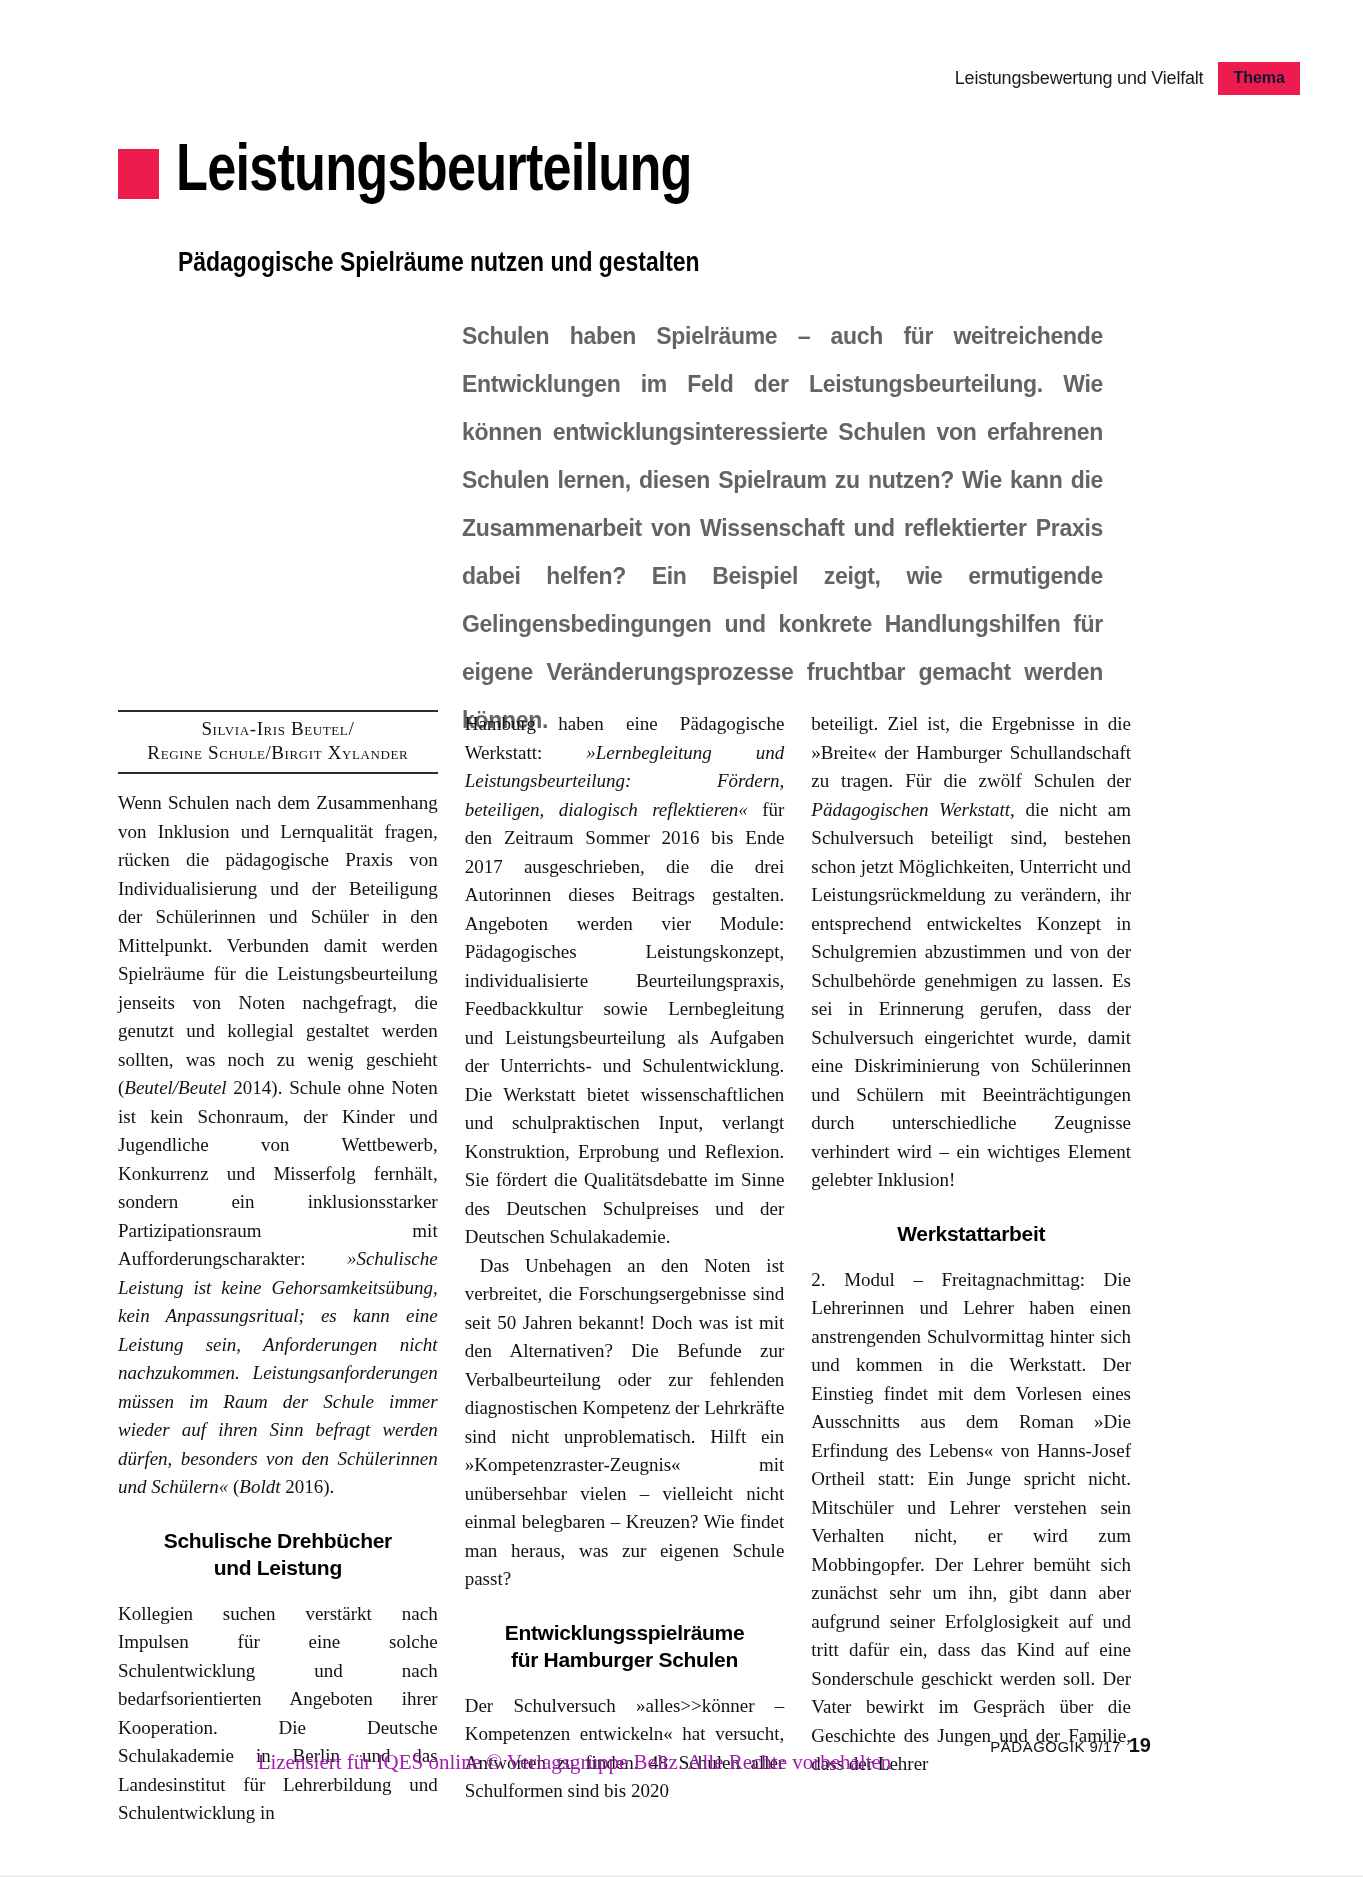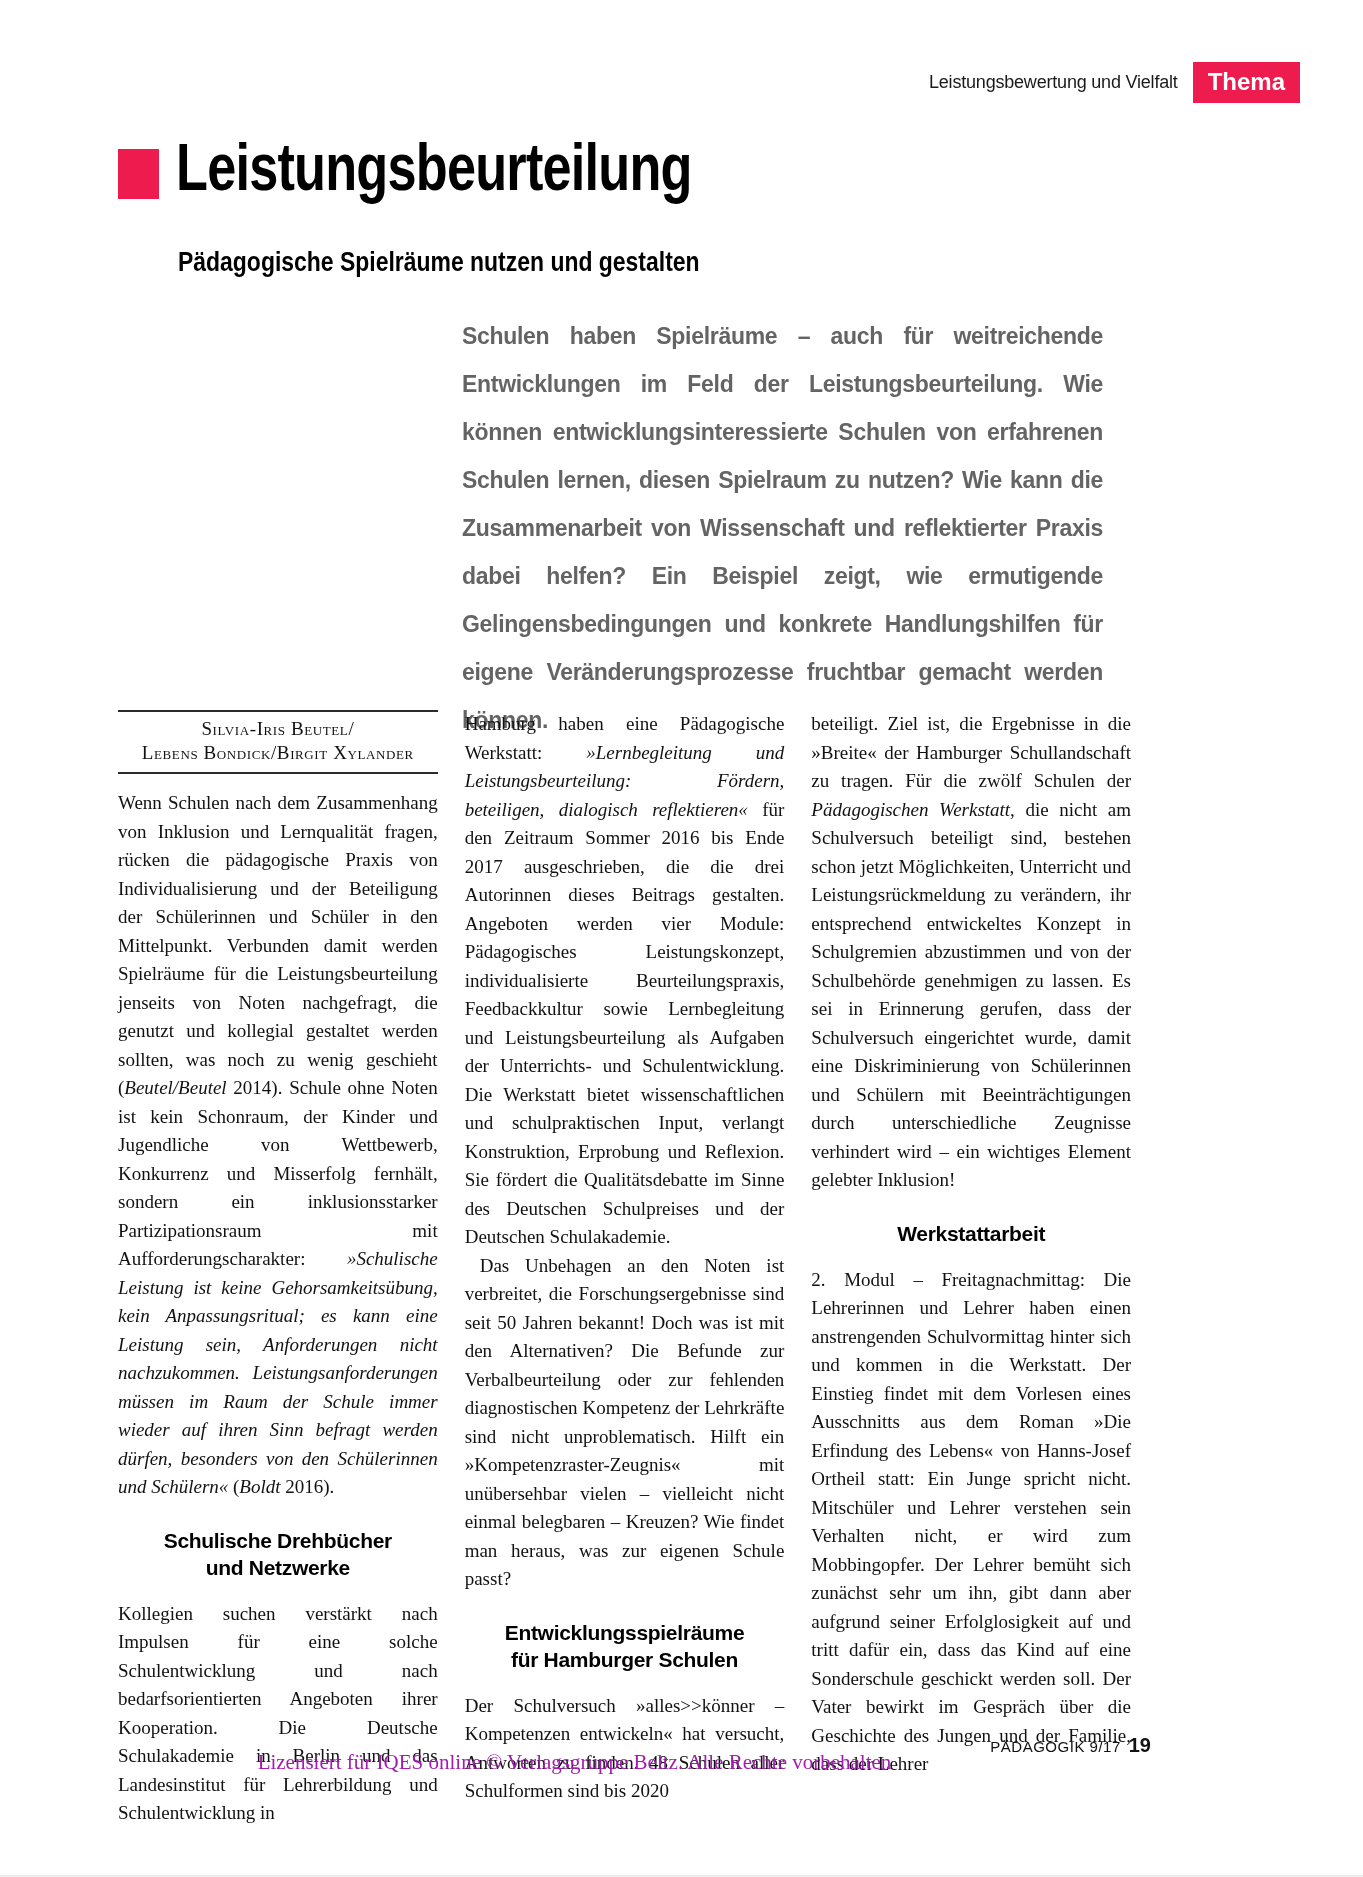--- a/index.html
+++ b/index.html
@@ -18,23 +18,23 @@
   
   .kicker-row{
     position:absolute;top:62px;right:63px;
     display:flex;align-items:center;gap:15px;
   }
   .kicker{
     font-family:"Liberation Sans", sans-serif;
     font-size:18px;letter-spacing:-0.2px;color:#1a1a1a;
   }
   .thema-tag{
-    background:#ee1c4e;color:#ffffff;
+    background:#ee1c4e;color:#0f172a;
     font-family:"Liberation Sans", sans-serif;
-    font-weight:bold;font-size:24px;
+    font-weight:bold;font-size:16px;
     padding:8px 15px 9px 15px;line-height:1;
   }
 
   
   .red-square{
     position:absolute;left:118px;top:149px;width:41px;height:50px;background:#ee1c4e;
   }
   .title{
     position:absolute;left:176px;top:132px;margin:0;
     font-family:"Liberation Sans", sans-serif;
@@ -118,25 +118,25 @@
   <h1 class="title"><span class="condense">Leistungsbeurteilung</span></h1>
   <h2 class="subtitle"><span class="condense">Pädagogische Spielräume nutzen und gestalten</span></h2>
 
   <p class="lead">Schulen haben Spielräume – auch für weitreichende Entwicklungen im Feld der Leistungsbeurteilung. Wie können entwicklungsinteressierte Schulen von erfahrenen Schulen lernen, diesen Spielraum zu nutzen? Wie kann die Zusammenarbeit von Wissenschaft und reflektierter Praxis dabei helfen? Ein Beispiel zeigt, wie ermutigende Gelingensbedingungen und konkrete Handlungshilfen für eigene Veränderungsprozesse fruchtbar gemacht werden können.</p>
 
   <div class="columns">
 
     <div class="col">
       <div class="byline">
         <div>Silvia-Iris Beutel/</div>
-        <div>Lebens Bondick/Birgit Xylander</div>
+        <div>Regine Schule/Birgit Xylander</div>
       </div>
       <p class="body-p"><span>Wenn Schulen nach dem Zusammenhang von Inklusion und Lernqualität fragen, rücken die pädagogische Praxis von Individualisierung und der Beteiligung der Schülerinnen und Schüler in den Mittelpunkt. Verbunden damit werden Spielräume für die Leistungsbeurteilung jenseits von Noten nachgefragt, die genutzt und kollegial gestaltet werden sollten, was noch zu wenig geschieht (</span><span class="it">Beutel/Beutel</span><span> 2014). Schule ohne Noten ist kein Schonraum, der Kinder und Jugendliche von Wettbewerb, Konkurrenz und Misserfolg fernhält, sondern ein inklusionsstarker Partizipationsraum mit Aufforderungscharakter: </span><span class="it">»Schulische Leistung ist keine Gehorsamkeitsübung, kein Anpassungsritual; es kann eine Leistung sein, Anforderungen nicht nachzukommen. Leistungsanforderungen müssen im Raum der Schule immer wieder auf ihren Sinn befragt werden dürfen, besonders von den Schülerinnen und Schülern«</span><span> (</span><span class="it">Boldt</span><span> 2016).</span></p>
       <h3 class="xhead">Schulische Drehbücher
-und Netzwerke</h3>
+und Leistung</h3>
       <p class="body-p"><span>Kollegien suchen verstärkt nach Impulsen für eine solche Schulentwicklung und nach bedarfsorientierten Angeboten ihrer Kooperation. Die Deutsche Schulakademie in Berlin und das Landesinstitut für Lehrerbildung und Schulentwicklung in</span></p>
     </div>
 
     <div class="col">
       <p class="body-p"><span>Hamburg haben eine Pädagogische Werkstatt: </span><span class="it">»Lernbegleitung und Leistungsbeurteilung: Fördern, beteiligen, dialogisch reflektieren«</span><span> für den Zeitraum Sommer 2016 bis Ende 2017 ausgeschrieben, die die drei Autorinnen dieses Beitrags gestalten. Angeboten werden vier Module: Pädagogisches Leistungskonzept, individualisierte Beurteilungspraxis, Feedbackkultur sowie Lernbegleitung und Leistungsbeurteilung als Aufgaben der Unterrichts- und Schulentwicklung. Die Werkstatt bietet wissenschaftlichen und schulpraktischen Input, verlangt Konstruktion, Erprobung und Reflexion. Sie fördert die Qualitätsdebatte im Sinne des Deutschen Schulpreises und der Deutschen Schulakademie.</span></p>
       <p class="body-p indent"><span>Das Unbehagen an den Noten ist verbreitet, die Forschungsergebnisse sind seit 50 Jahren bekannt! Doch was ist mit den Alternativen? Die Befunde zur Verbalbeurteilung oder zur fehlenden diagnostischen Kompetenz der Lehrkräfte sind nicht unproblematisch. Hilft ein »Kompetenzraster-Zeugnis« mit unübersehbar vielen – vielleicht nicht einmal belegbaren – Kreuzen? Wie findet man heraus, was zur eigenen Schule passt?</span></p>
       <h3 class="xhead">Entwicklungsspielräume
 für Hamburger Schulen</h3>
       <p class="body-p"><span>Der Schulversuch »alles&gt;&gt;könner – Kompetenzen entwickeln« hat versucht, Antworten zu finden. 48 Schulen aller Schulformen sind bis 2020</span></p>
     </div>

